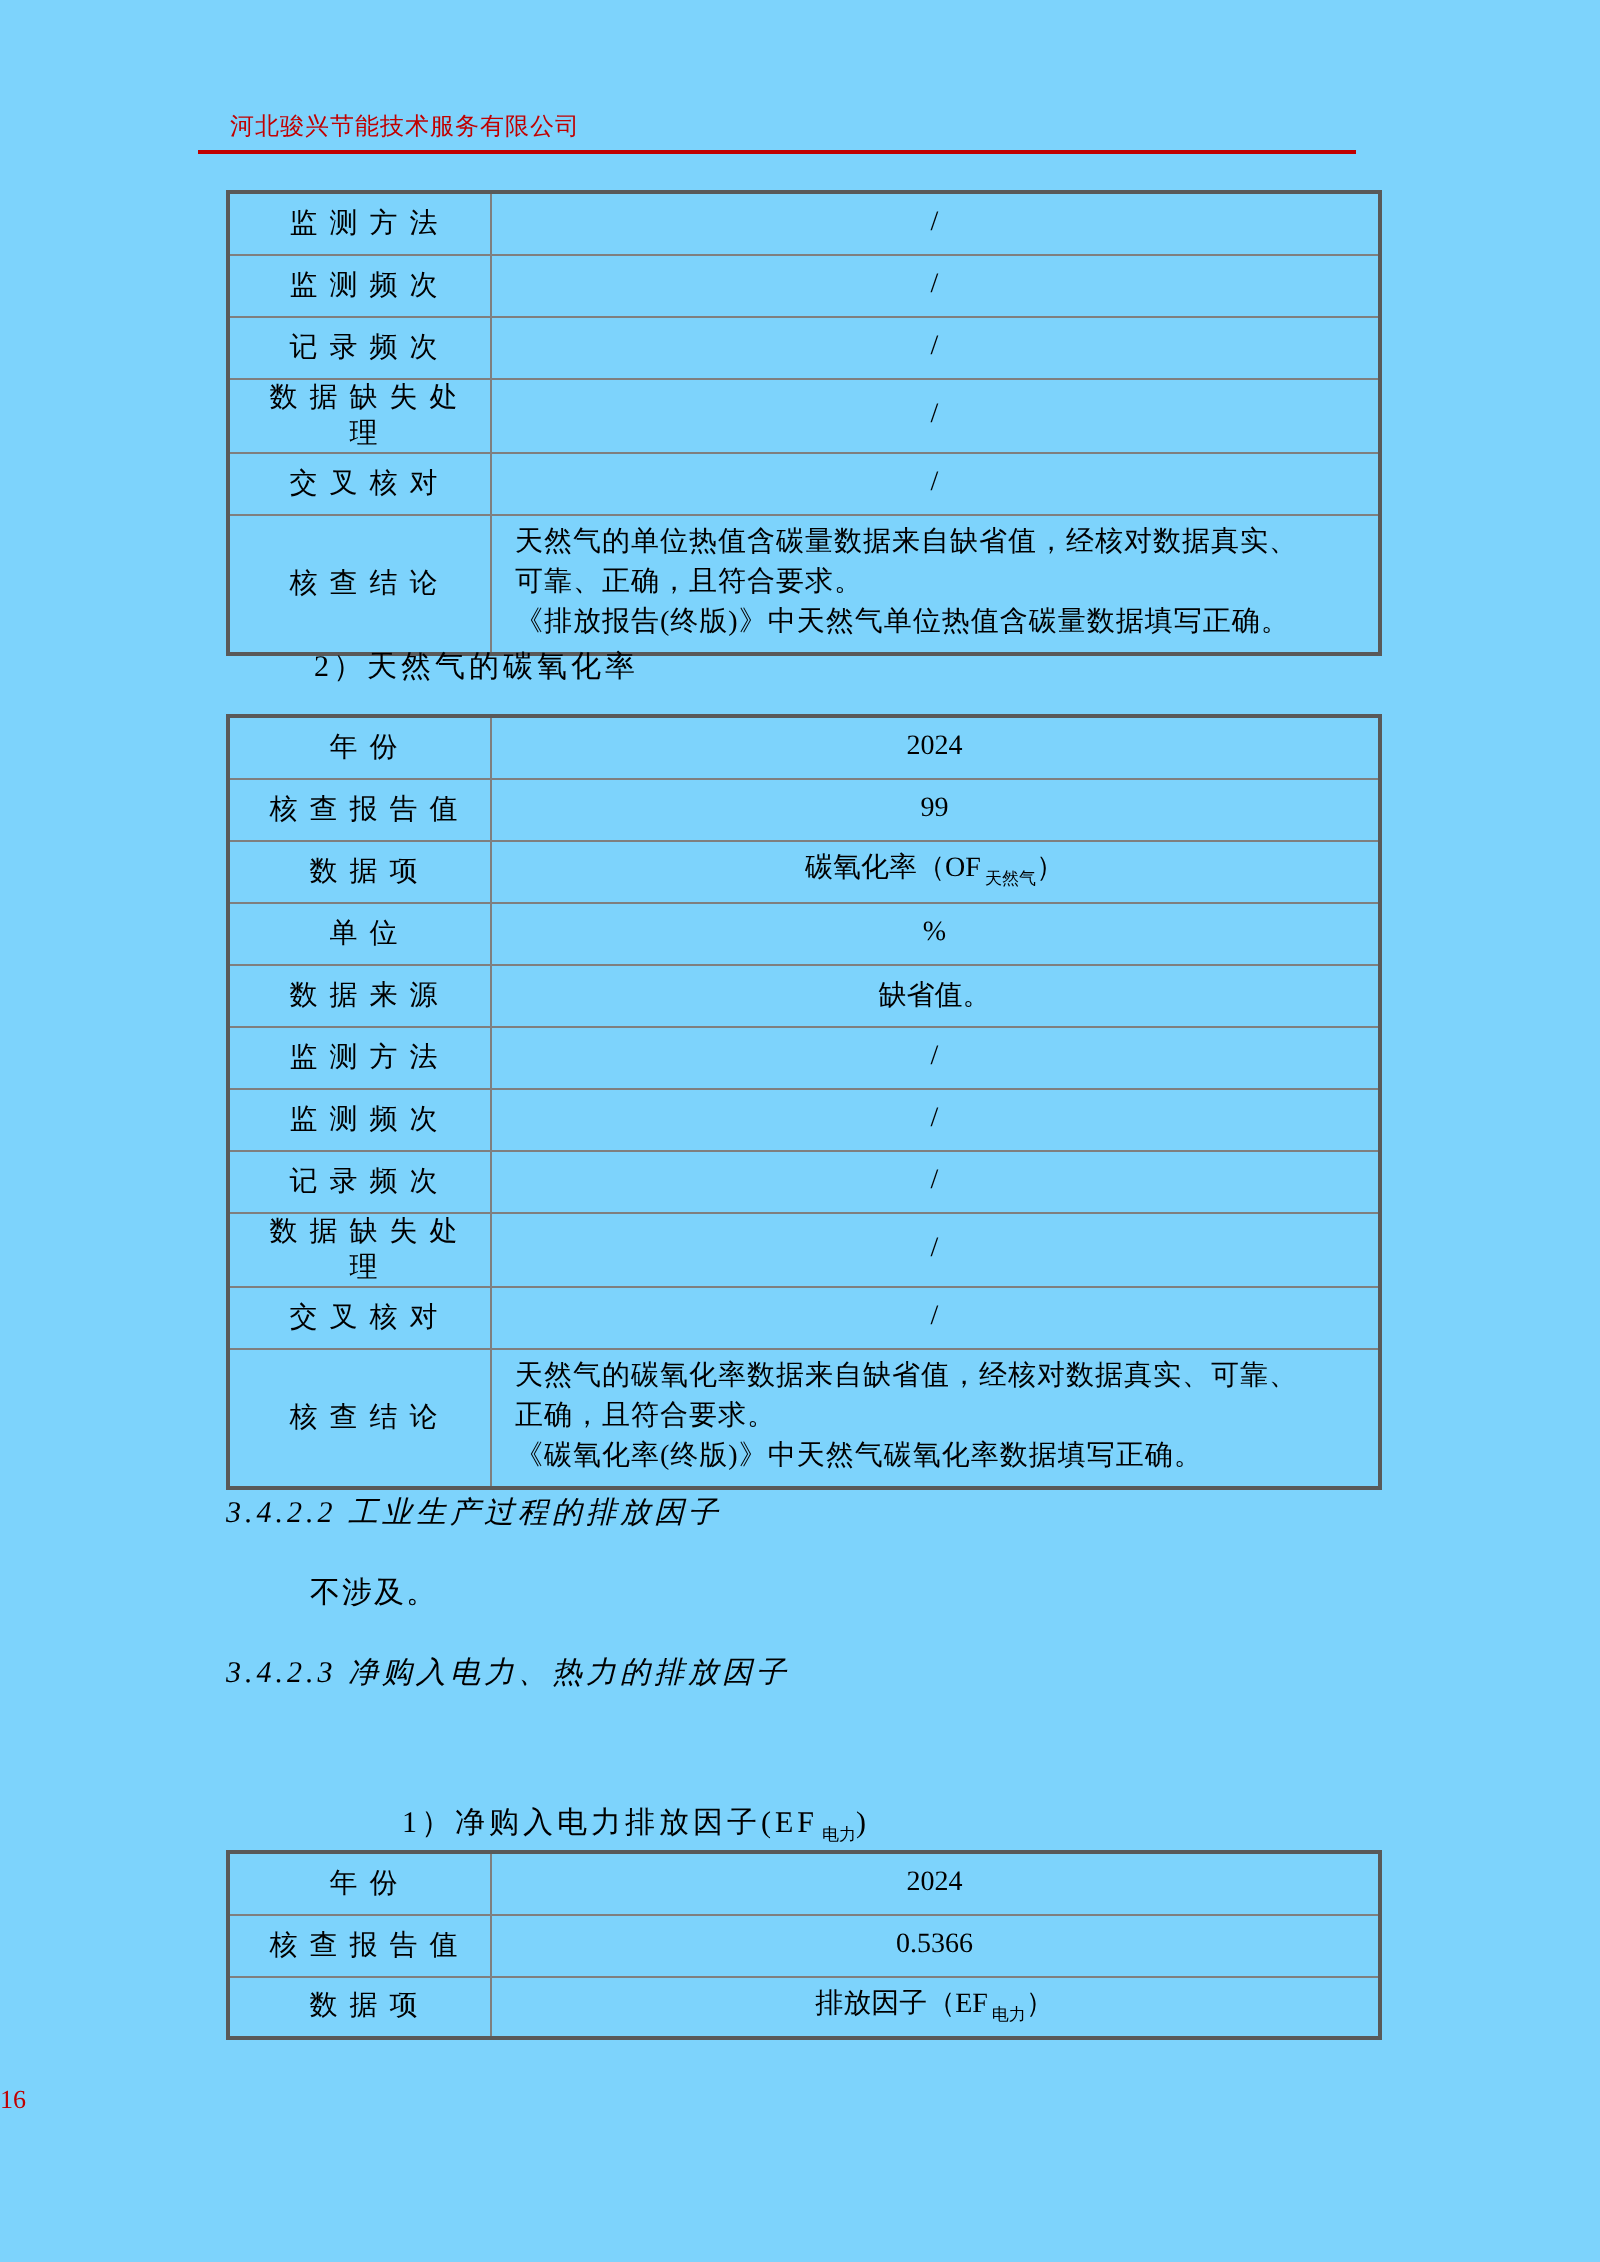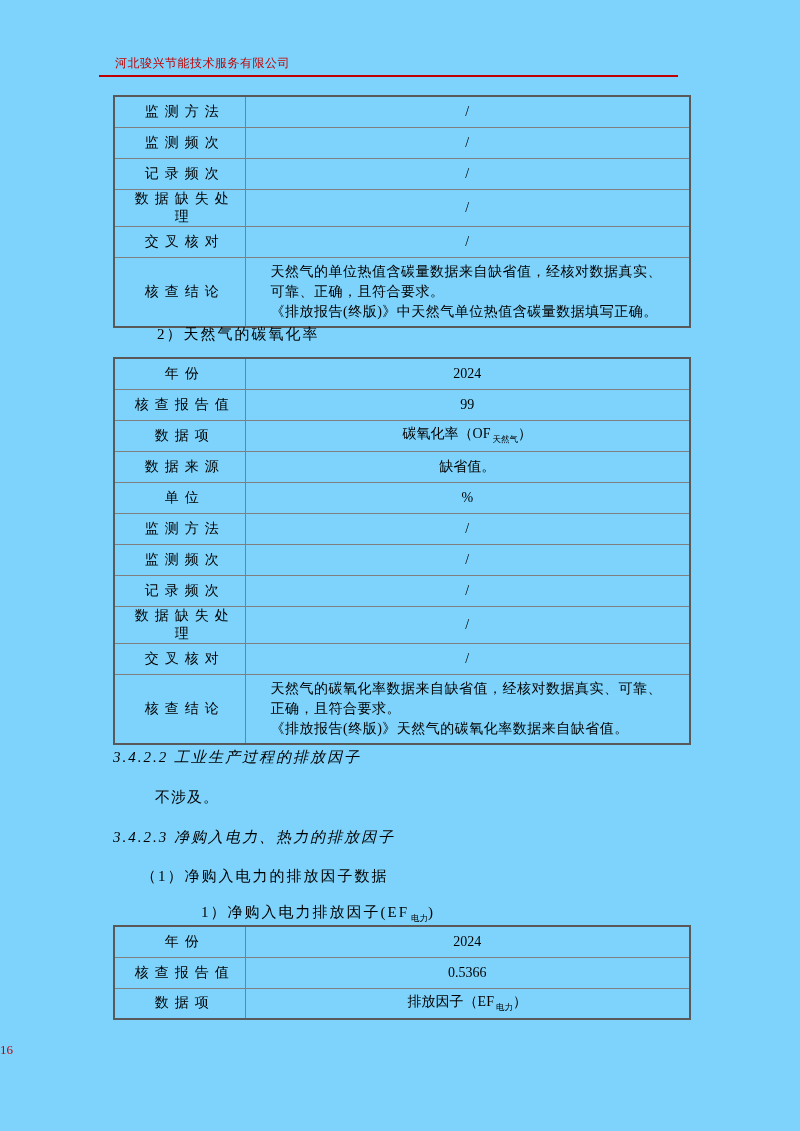--- a/index.html
+++ b/index.html
@@ -27,21 +27,21 @@
     border:2px solid #595959;
     font-size:14px;
   }
   table.vtable td { border:1px solid #7f7f7f; vertical-align:middle; }
   td.lbl {
     width:131px; text-align:center;
     letter-spacing:6px; padding-left:10px;
     height:31px;
   }
   td.val { width:445px; text-align:center; height:31px; }
-  td.val-left { width:445px; text-align:left; padding:4px 25px;margin-top:36px; }
+  td.val-left { width:445px; text-align:left; padding:4px 12px;margin-top:36px; }
   td.val-left .cline { line-height:20px; letter-spacing:0.5px; white-space:nowrap; }
   .subs { font-size:8.5px; vertical-align:sub; letter-spacing:0; margin-left:2px;text-align:center; }
   
   .page-footer {
     position:absolute; top:1042px; left:0; width:100%;
     text-align:left; font-size:13px; color:#C00000;
   }
 </style>
 </head>
 <body>
@@ -95,26 +95,26 @@
     </tr>
     <tr>
       <td class="lbl">核查报告值</td>
       <td class="val">99</td>
     </tr>
     <tr>
       <td class="lbl">数据项</td>
       <td class="val"><span>碳氧化率（OF</span><span class="subs">天然气</span><span>）</span></td>
     </tr>
     <tr>
+      <td class="lbl">单位</td>
+      <td class="val">%</td>
+    </tr>
+    <tr>
       <td class="lbl">数据来源</td>
       <td class="val">缺省值。</td>
-    </tr>
-    <tr>
-      <td class="lbl">单位</td>
-      <td class="val">%</td>
     </tr>
     <tr>
       <td class="lbl">监测方法</td>
       <td class="val">/</td>
     </tr>
     <tr>
       <td class="lbl">监测频次</td>
       <td class="val">/</td>
     </tr>
     <tr>
@@ -127,31 +127,30 @@
     </tr>
     <tr>
       <td class="lbl">交叉核对</td>
       <td class="val">/</td>
     </tr>
     <tr>
       <td class="lbl" style="height:60px;">核查结论</td>
       <td class="val-left">
         <div class="cline">天然气的碳氧化率数据来自缺省值，经核对数据真实、可靠、</div>
         <div class="cline">正确，且符合要求。</div>
-        <div class="cline">《排放报告(终版)》天然气的碳氧化率数据来自缺省值。</div>
+        <div class="cline">《碳氧化率(终版)》中天然气碳氧化率数据填写正确。</div>
       </td>
     </tr>
   </tbody>
     </table>
 
   <div class="sec-heading" style="top:747px; left:113px;">3.4.2.2 工业生产过程的排放因子</div>
   <div class="body-par" style="top:787px; left:155px;text-align:right;">不涉及。</div>
 
   <div class="sec-heading" style="top:827px; left:113px;">3.4.2.3 净购入电力、热力的排放因子</div>
-  <div class="sub-heading" style="top:866px; left:141px;">（1）净购入电力的排放因子数据</div>
   <div class="sub-heading" style="top:902px; left:157px;margin-left:44px;"><span>1）净购入电力排放因子(EF</span><span class="subs">电力</span><span>)</span></div>
 
   <table class="vtable" style="top:925px;">
     <tbody>
         <tr>
       <td class="lbl">年份</td>
       <td class="val">2024</td>
     </tr>
     <tr>
       <td class="lbl">核查报告值</td>

